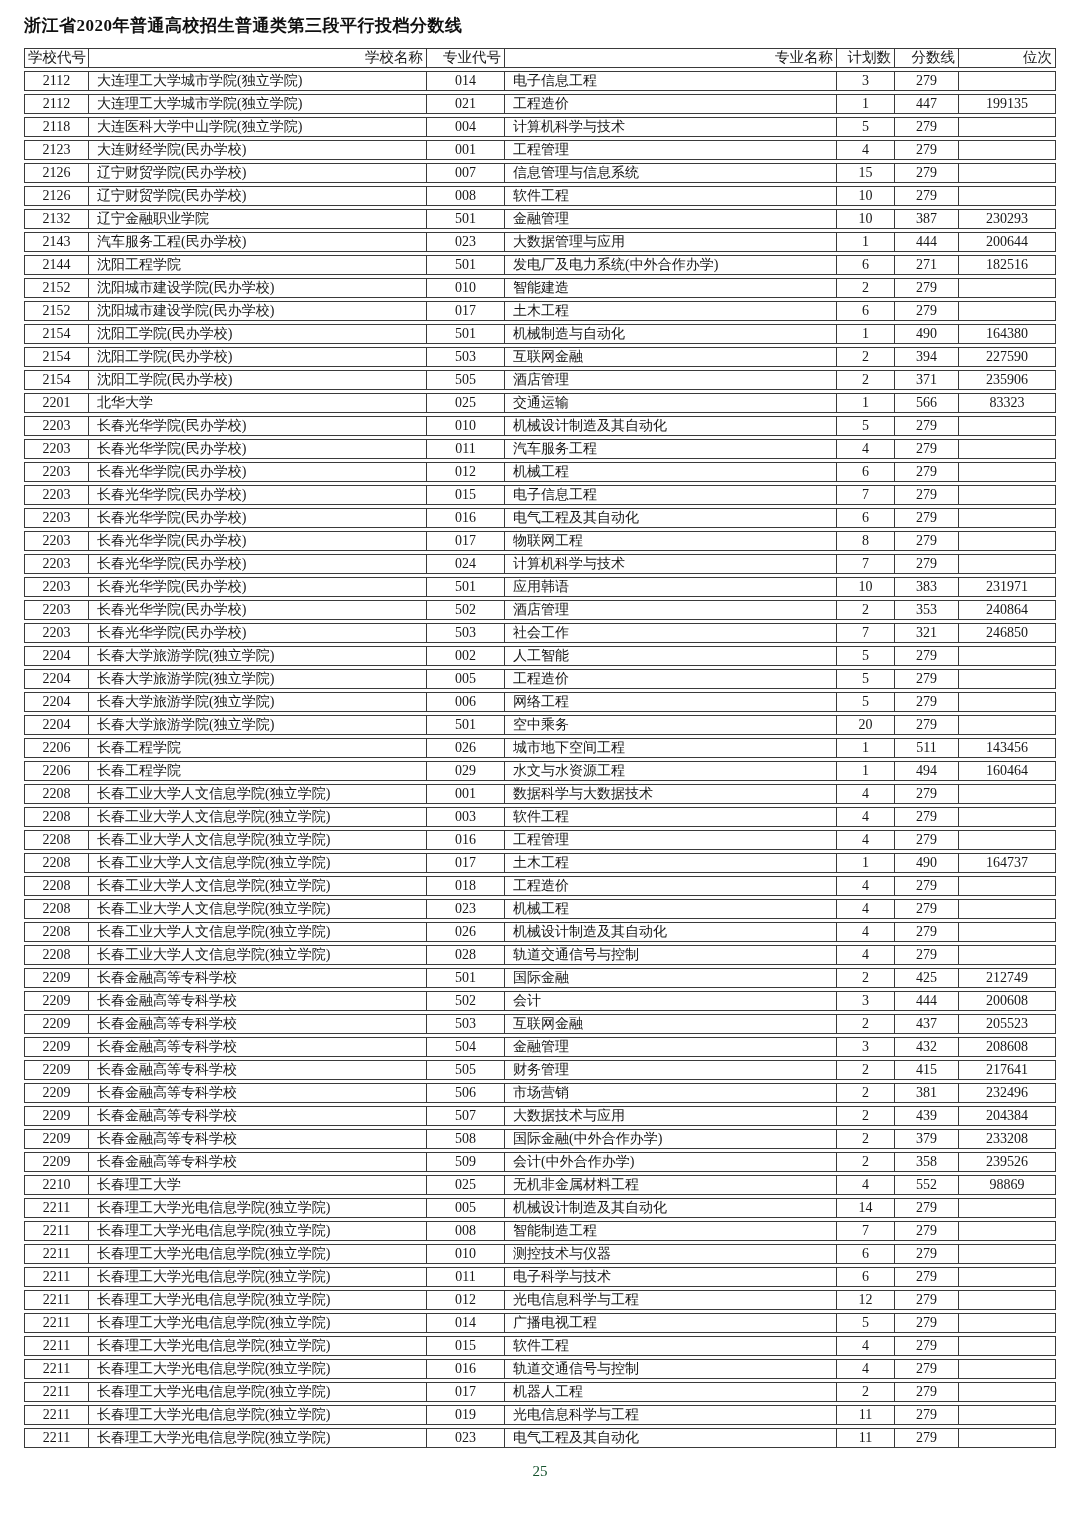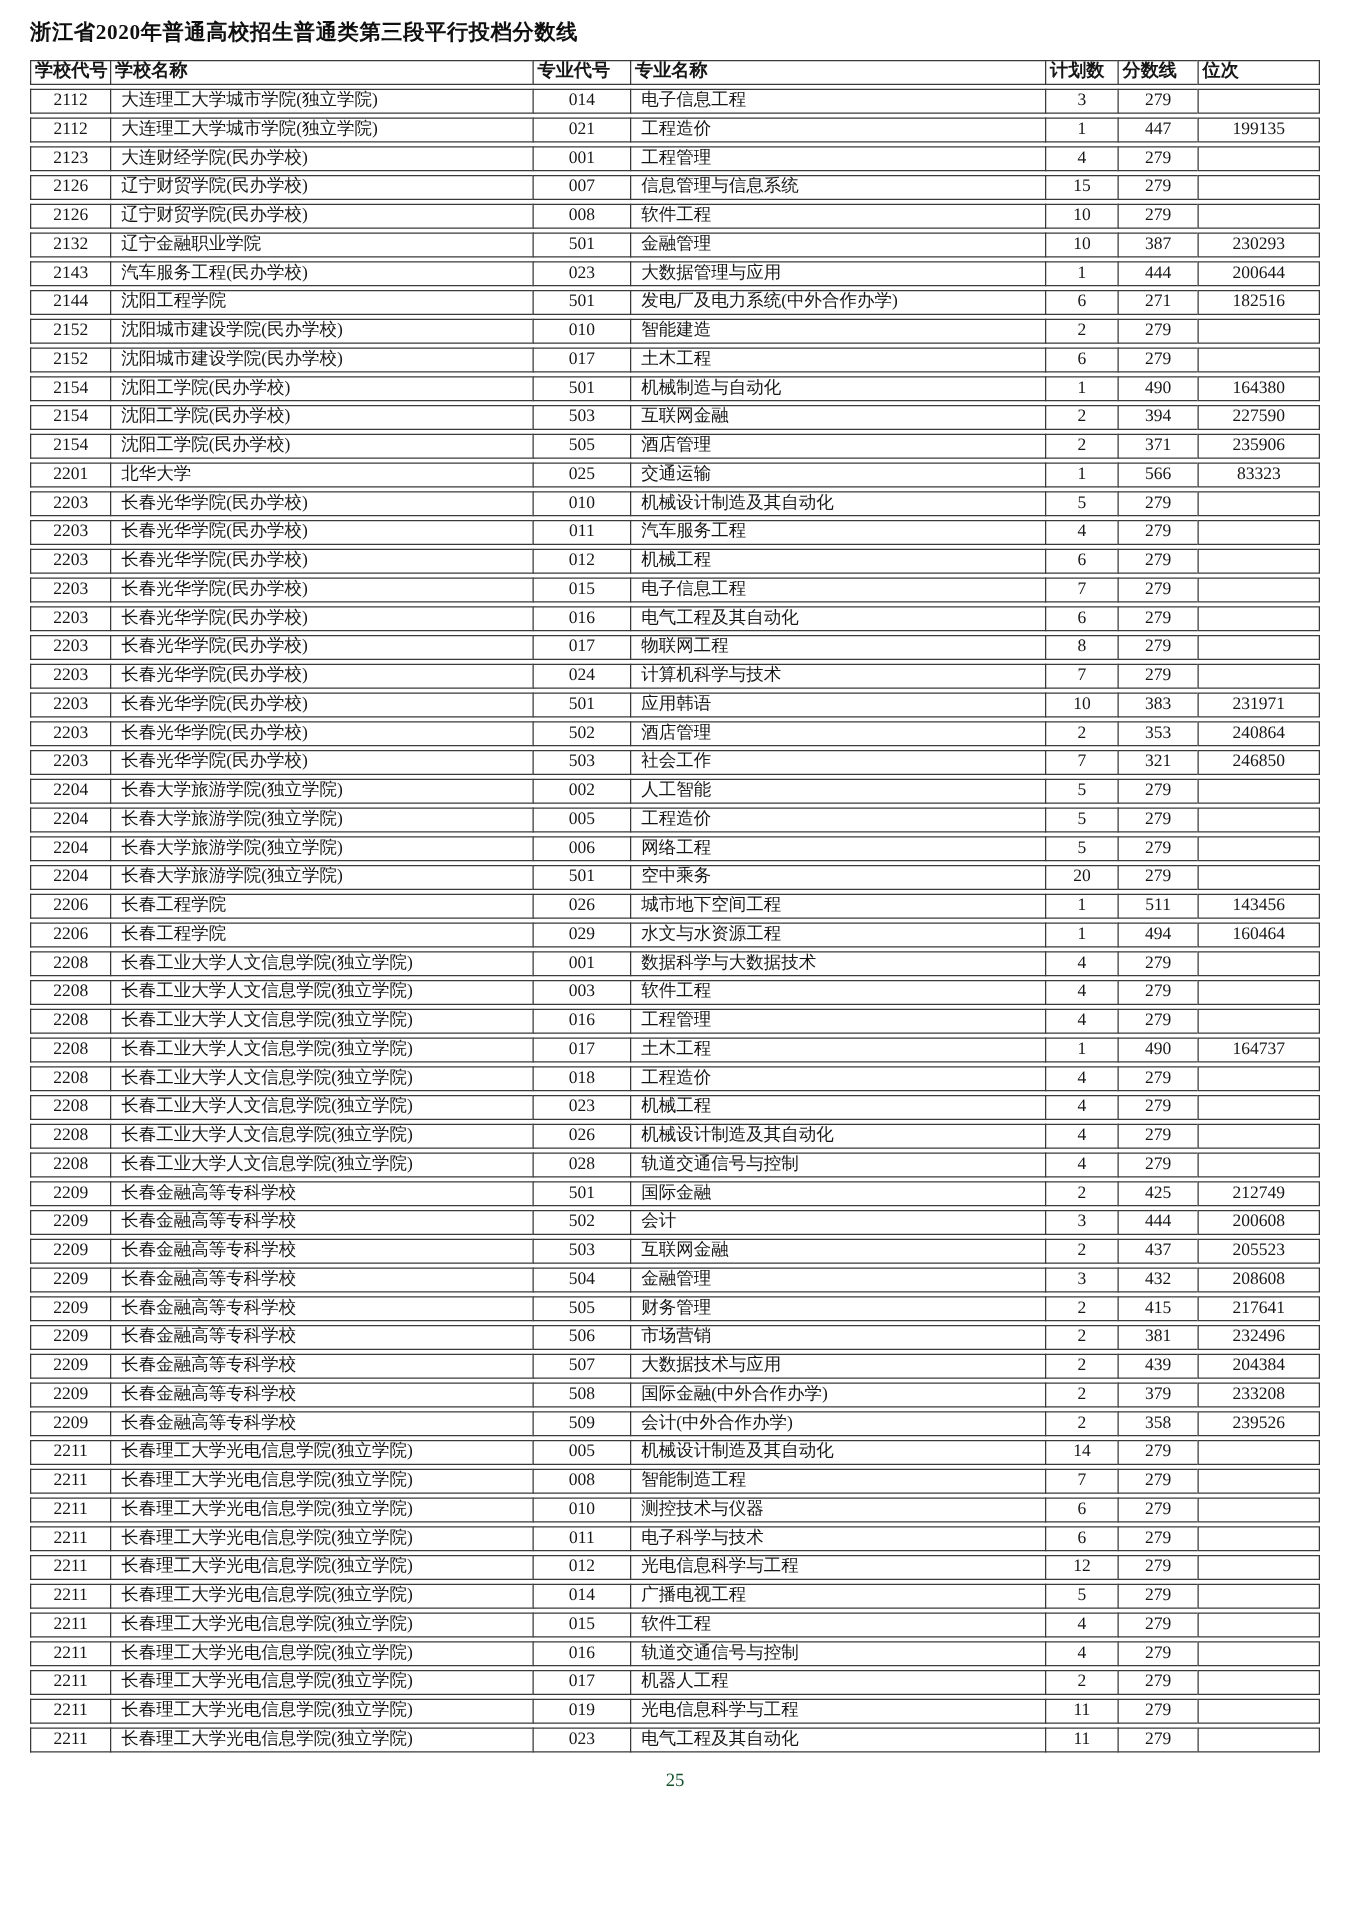--- a/index.html
+++ b/index.html
@@ -33,22 +33,22 @@
     height: 20px;
     padding: 0 3px;
     font-size: 14px;
     line-height: 1.05;
     white-space: nowrap;
     overflow: hidden;
     vertical-align: middle;
   }
   th:last-child, td:last-child { border-right: 1px solid #3a3a3a; }
   th {
-    font-weight: bold;
-    text-align: left;
+    font-weight: normal;
+    text-align: right;
     font-size: 14.5px;
   }
   .c-center { text-align: center; }
   .c-left { text-align: left; padding-left: 8px; }
   .page-number {
     text-align: center;
     font-size: 15px;
     margin-top: 12px;
     color: #14532d;
   }
@@ -93,20 +93,29 @@
         <tr>
           <td class="c-center">2112</td>
           <td class="c-left">大连理工大学城市学院(独立学院)</td>
           <td class="c-center">021</td>
           <td class="c-left">工程造价</td>
           <td class="c-center">1</td>
           <td class="c-center">447</td>
           <td class="c-center">199135</td>
         </tr>
         <tr>
+          <td class="c-center">2118</td>
+          <td class="c-left">大连医科大学中山学院(独立学院)</td>
+          <td class="c-center">004</td>
+          <td class="c-left">计算机科学与技术</td>
+          <td class="c-center">5</td>
+          <td class="c-center">279</td>
+          <td class="c-center"></td>
+        </tr>
+        <tr>
           <td class="c-center">2123</td>
           <td class="c-left">大连财经学院(民办学校)</td>
           <td class="c-center">001</td>
           <td class="c-left">工程管理</td>
           <td class="c-center">4</td>
           <td class="c-center">279</td>
           <td class="c-center"></td>
         </tr>
         <tr>
           <td class="c-center">2126</td>
@@ -498,20 +507,29 @@
         <tr>
           <td class="c-center">2209</td>
           <td class="c-left">长春金融高等专科学校</td>
           <td class="c-center">509</td>
           <td class="c-left">会计(中外合作办学)</td>
           <td class="c-center">2</td>
           <td class="c-center">358</td>
           <td class="c-center">239526</td>
         </tr>
         <tr>
+          <td class="c-center">2210</td>
+          <td class="c-left">长春理工大学</td>
+          <td class="c-center">025</td>
+          <td class="c-left">无机非金属材料工程</td>
+          <td class="c-center">4</td>
+          <td class="c-center">552</td>
+          <td class="c-center">98869</td>
+        </tr>
+        <tr>
           <td class="c-center">2211</td>
           <td class="c-left">长春理工大学光电信息学院(独立学院)</td>
           <td class="c-center">005</td>
           <td class="c-left">机械设计制造及其自动化</td>
           <td class="c-center">14</td>
           <td class="c-center">279</td>
           <td class="c-center"></td>
         </tr>
         <tr>
           <td class="c-center">2211</td>

